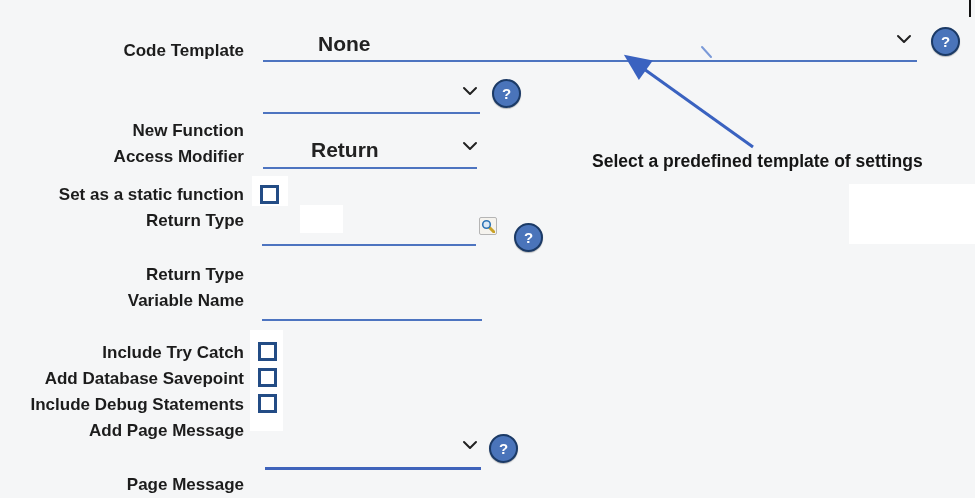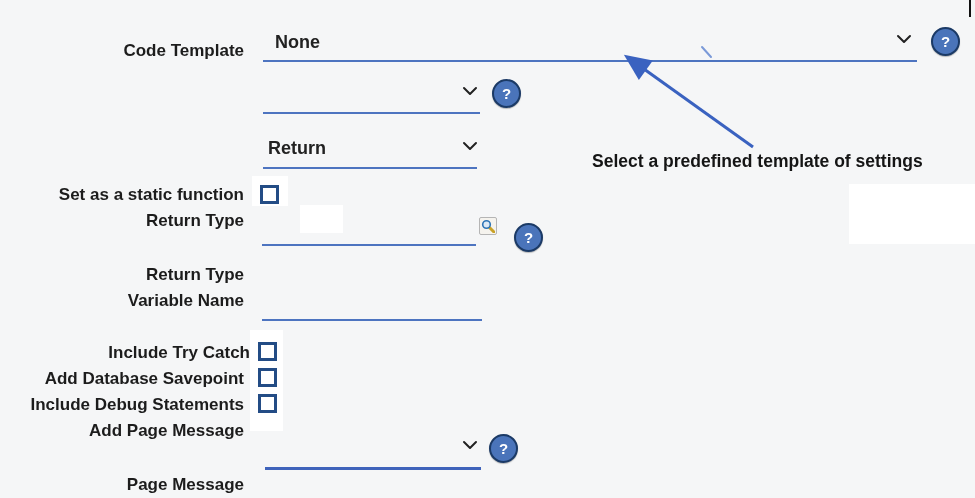--- a/index.html
+++ b/index.html
@@ -11,22 +11,23 @@
   }
   
   .patch { position:absolute; background:#ffffff; }
 
   .lbl {
     position:absolute; left:0; width:244px; text-align:right;
     font-weight:700; font-size:17px; line-height:26px; color:#1c1c1c;
     white-space:nowrap;
   }
   .val {
-    position:absolute; font-size:18px; font-weight:600; color:#222;
+    position:absolute; font-size:21px; font-weight:600; color:#222;
     white-space:nowrap;
+    margin-left:43px;
   }
   .uline { position:absolute; height:2px; background:#4d74c0; }
   .uline.thick { height:3px; background:#3f63bb; }
 
   .chev { position:absolute; width:16px; height:10px; }
   .chev svg { display:block; }
 
   .help {
     position:absolute; width:25px; height:25px; border-radius:50%;
     background:#4a74ba; border:2px solid #1b3a66;
@@ -83,20 +84,24 @@
   <div class="help" style="left:931px; top:27px;">?</div>
 
   <div class="chev" style="left:462px; top:86px;">
     <svg width="16" height="10" viewBox="0 0 16 10">
         <polyline points="2,2 8,8 14,2" fill="none" stroke="#222" stroke-width="2" stroke-linecap="round" stroke-linejoin="round"></polyline>
       </svg>
   </div>
   <div class="uline" style="left:263px; top:112px; width:217px;"></div>
   <div class="help" style="left:492px; top:79px;">?</div>
 
+  <div class="lbl" style="top:118px;">
+    <span>New Function</span><br>
+    <span>Access Modifier</span>
+  </div>
   <div class="val" style="left:268px; top:138px;">Return</div>
   <div class="chev" style="left:462px; top:141px;">
     <svg width="16" height="10" viewBox="0 0 16 10">
         <polyline points="2,2 8,8 14,2" fill="none" stroke="#222" stroke-width="2" stroke-linecap="round" stroke-linejoin="round"></polyline>
       </svg>
   </div>
   <div class="uline" style="left:263px; top:167px; width:214px;"></div>
 
   <div class="lbl" style="top:182px;">
     <span>Set as a static function</span>
@@ -114,21 +119,21 @@
   </div>
   <div class="help" style="left:514px; top:223px;">?</div>
   <div class="uline" style="left:262px; top:244px; width:214px;"></div>
 
   <div class="lbl" style="top:262px;">
     <span>Return Type</span><br>
     <span>Variable Name</span>
   </div>
   <div class="uline" style="left:262px; top:319px; width:220px;"></div>
 
-  <div class="lbl" style="top:340px;padding-left:6px;">
+  <div class="lbl" style="top:340px;">
     <span>Include Try Catch</span>
   </div>
   <div class="checkbox" style="left:258px; top:342px;"></div>
 
   <div class="lbl" style="top:366px;">
     <span>Add Database Savepoint</span>
   </div>
   <div class="checkbox" style="left:258px; top:368px;"></div>
 
   <div class="lbl" style="top:392px;">

